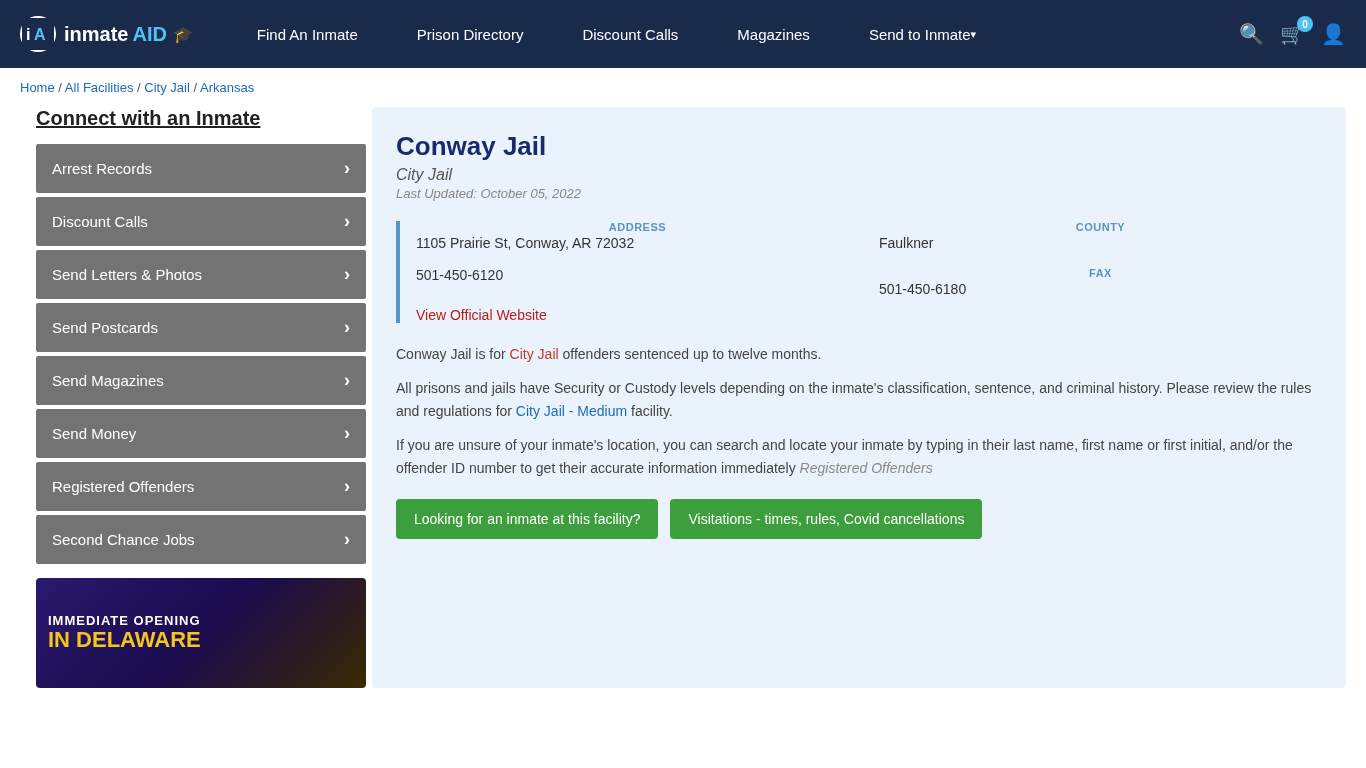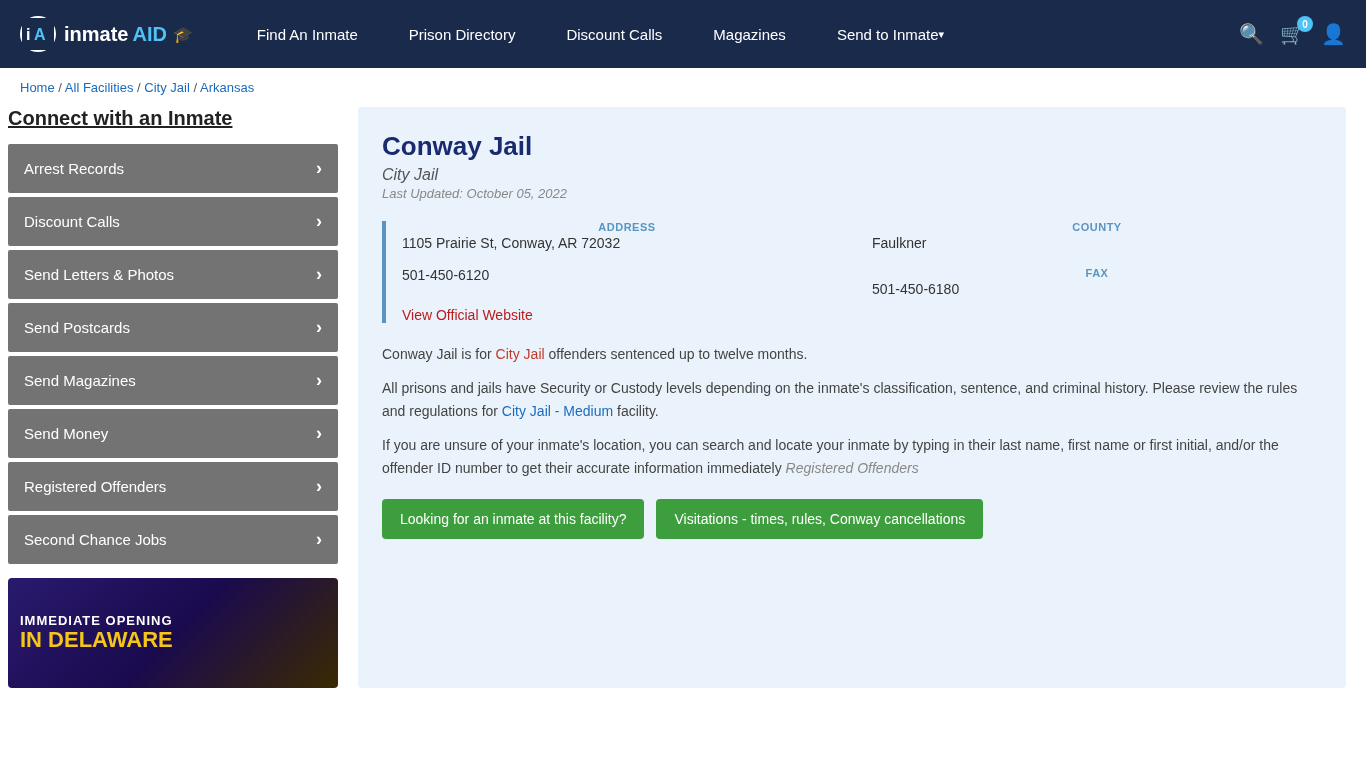--- a/index.html
+++ b/index.html
@@ -29,21 +29,21 @@
       justify-content: center;
       margin-right: 8px;
       font-size: 18px;
       font-weight: bold;
       color: #1a2a4a;
     }
     nav {
       display: flex;
       align-items: flex-start;
       flex: 1;
-      gap: 3px;
+      gap: 11px;
     }
     .nav-item {
       color: #fff;
       text-decoration: none;
       padding: 0 24px;
       height: 68px;
       display: flex;
       align-items: center;
       font-size: 15px;
       cursor: pointer;
@@ -85,22 +85,22 @@
     }
     .breadcrumb a {
       color: #1a6bbf;
       text-decoration: none;
     }
     .breadcrumb span { color: #555; }
 
     
     .main-content {
       display: flex;
-      padding: 0 20px 20px 8px;
-      gap: 20px;
+      padding: 0 20px 20px 36px;
+      gap: 6px;
     }
 
     
     .sidebar {
       width: 330px;
       flex-shrink: 0;
     }
     .sidebar-title {
       font-size: 20px;
       font-weight: bold;
@@ -392,17 +392,17 @@
     </p>
     <p class="description">
       <span>All prisons and jails have Security or Custody levels depending on the inmate's classification, sentence, and criminal history. Please review the rules and regulations for </span><a href="#" style="color:#1a6bbf; text-decoration:none;">City Jail - Medium</a><span> facility.</span>
     </p>
     <p class="description">
       <span>If you are unsure of your inmate's location, you can search and locate your inmate by typing in their last name, first name or first initial, and/or the offender ID number to get their accurate information immediately </span><a href="#" style="color:#888; font-style:italic; text-decoration:none;">Registered Offenders</a>
     </p>
 
     <div class="action-buttons">
       <button class="btn-green">Looking for an inmate at this facility?</button>
-      <button class="btn-green">Visitations - times, rules, Conway cancellations</button>
+      <button class="btn-green">Visitations - times, rules, Covid cancellations</button>
     </div>
   </div>
 
 </div>
 
 </body></html>

